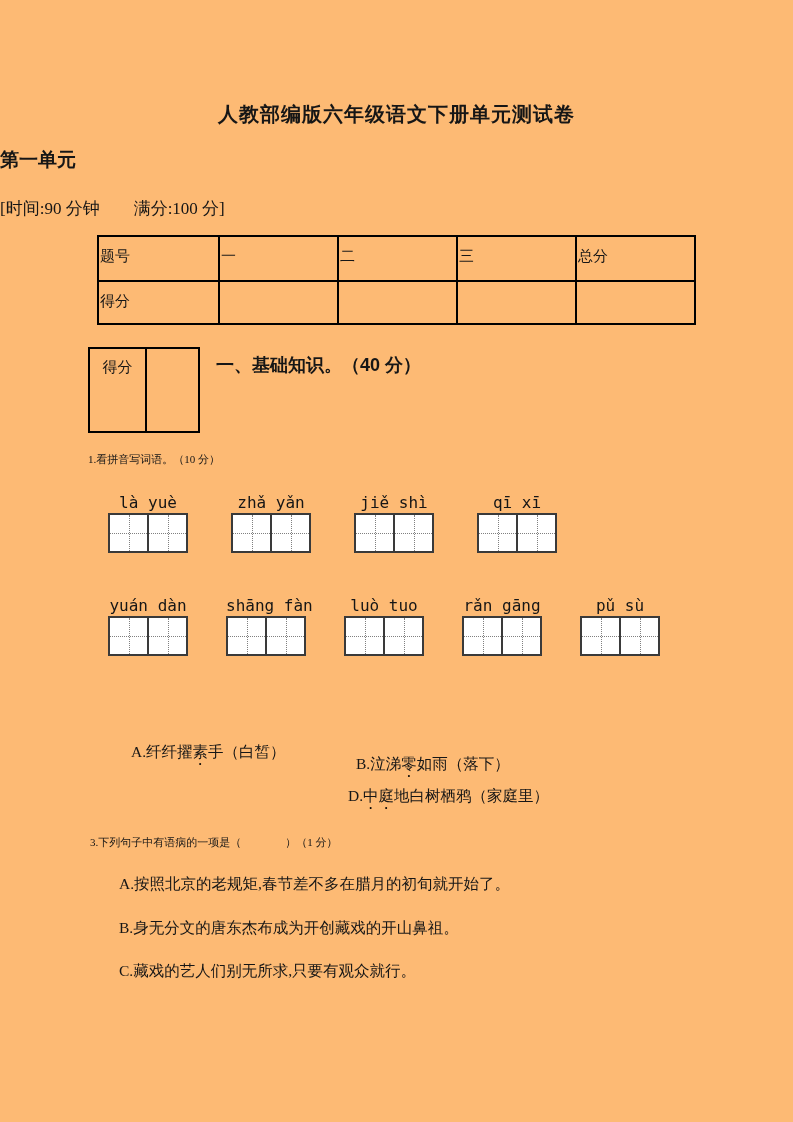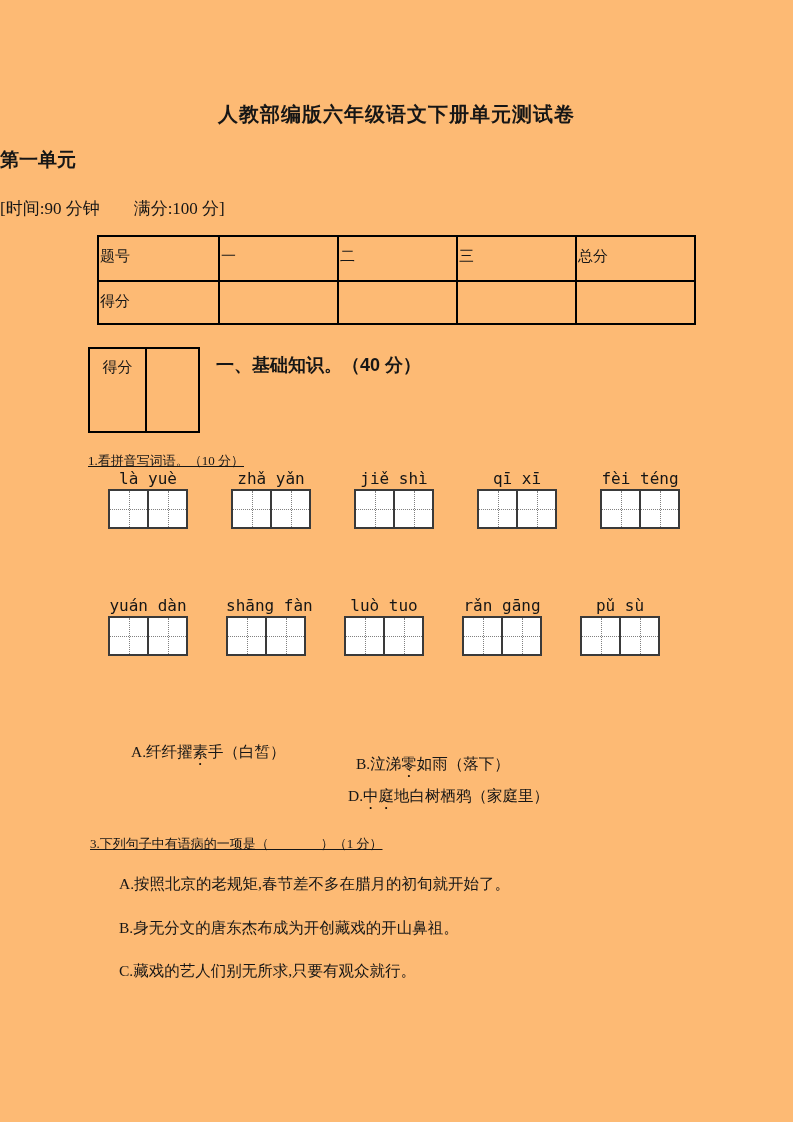--- a/index.html
+++ b/index.html
@@ -50,21 +50,21 @@
     width:55px; border-right:2px solid #000;
     text-align:center; padding-top:9px; font-size:15px;
   }
   .score-box .sb-blank { flex:1; }
   .section-title {
     position:absolute; top:353px; left:216px;
     font-size:18px; font-weight:bold;
     font-family:"Liberation Sans","DejaVu Sans",sans-serif;
   }
   
-  .qline { position:absolute; font-size:13px; white-space:nowrap;text-decoration:underline; }
+  .qline { position:absolute; font-size:11px; white-space:nowrap; }
   .q1-text { top:452px; left:88px; }
   .q2-text { top:700px; left:90px; }
   .q3-text { top:835px; left:90px; }
   .opt { position:absolute; font-size:15.5px; white-space:nowrap; }
   .q2-oa { top:742px; left:131px; }
   .q2-ob { top:742px; left:356px;margin-top:12px; }
   .q2-oc { top:786px; left:131px; }
   .q2-od { top:786px; left:348px; }
   .q3-oa { top:874px; left:119px; }
   .q3-ob { top:918px; left:119px; }
@@ -73,21 +73,21 @@
     -webkit-text-emphasis:filled dot #000;
     -webkit-text-emphasis-position:under;
     text-emphasis:filled dot #000;
     text-emphasis-position:under right;
   }
   
   .pinyin-row {
     position:absolute; left:108px;
     display:flex; gap:43px;
   }
-  .pinyin-row.row1 { top:468px; }
+  .pinyin-row.row1 { top:492px; }
   .pinyin-row.row2 { top:595px;gap:38px; }
   .pblock { width:80px; }
   .plabel {
     text-align:center; white-space:nowrap;
     font-family:"DejaVu Sans Mono",monospace;
     font-size:16px; height:21px; line-height:21px;
   }
   .wgrid {
     display:flex; width:80px; height:40px;
     border:2px solid #3a3a3a; box-sizing:border-box;
@@ -169,27 +169,20 @@
           <div class="wcell"></div>
         </div>
     </div>
     <div class="pblock">
       <div class="plabel">qī xī</div>
       <div class="wgrid">
           <div class="wcell"></div>
           <div class="wcell"></div>
         </div>
     </div>
-    <div class="pblock">
-      <div class="plabel">fèi téng</div>
-      <div class="wgrid">
-          <div class="wcell"></div>
-          <div class="wcell"></div>
-        </div>
-    </div>
   </div>
 
   <div class="pinyin-row row2">
     <div class="pblock">
       <div class="plabel">yuán dàn</div>
       <div class="wgrid">
           <div class="wcell"></div>
           <div class="wcell"></div>
         </div>
     </div>

